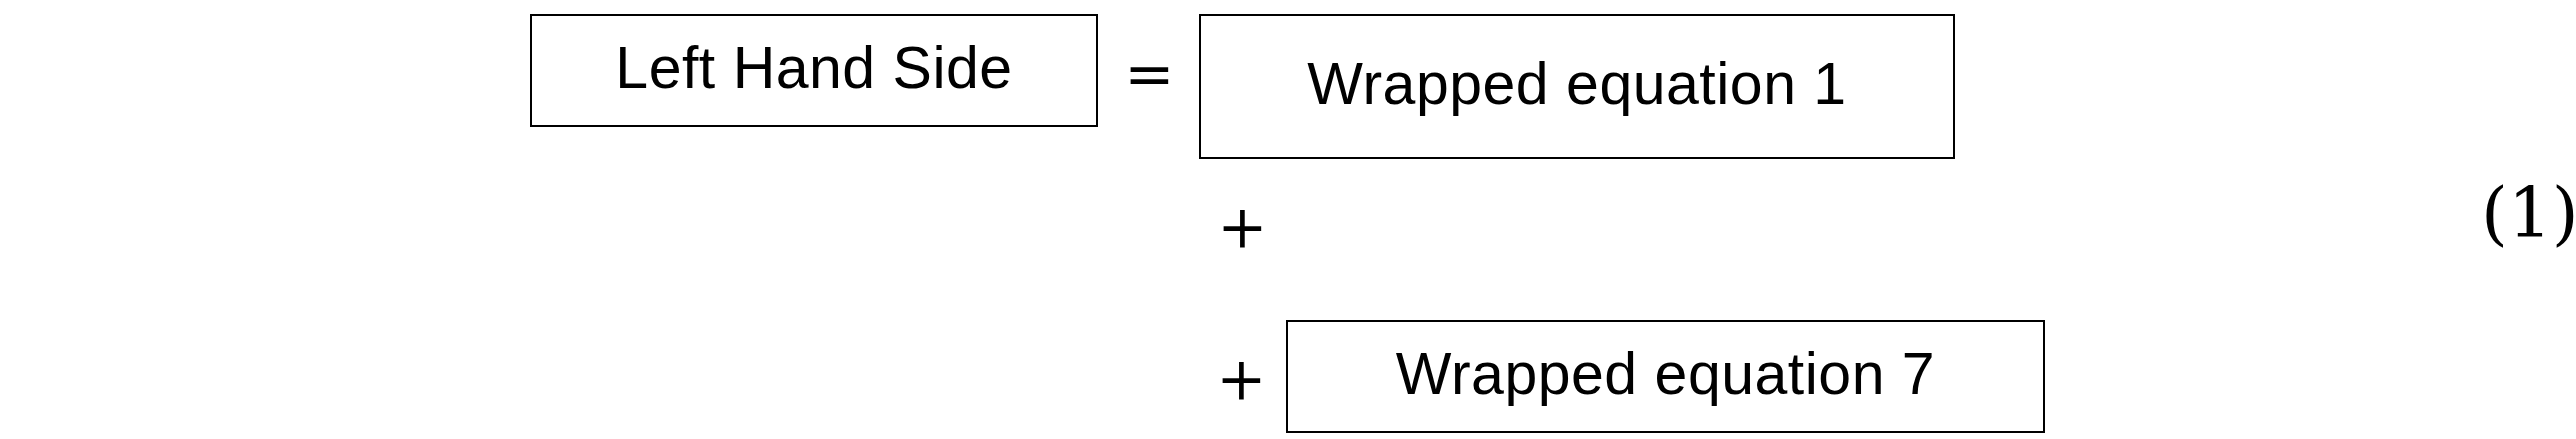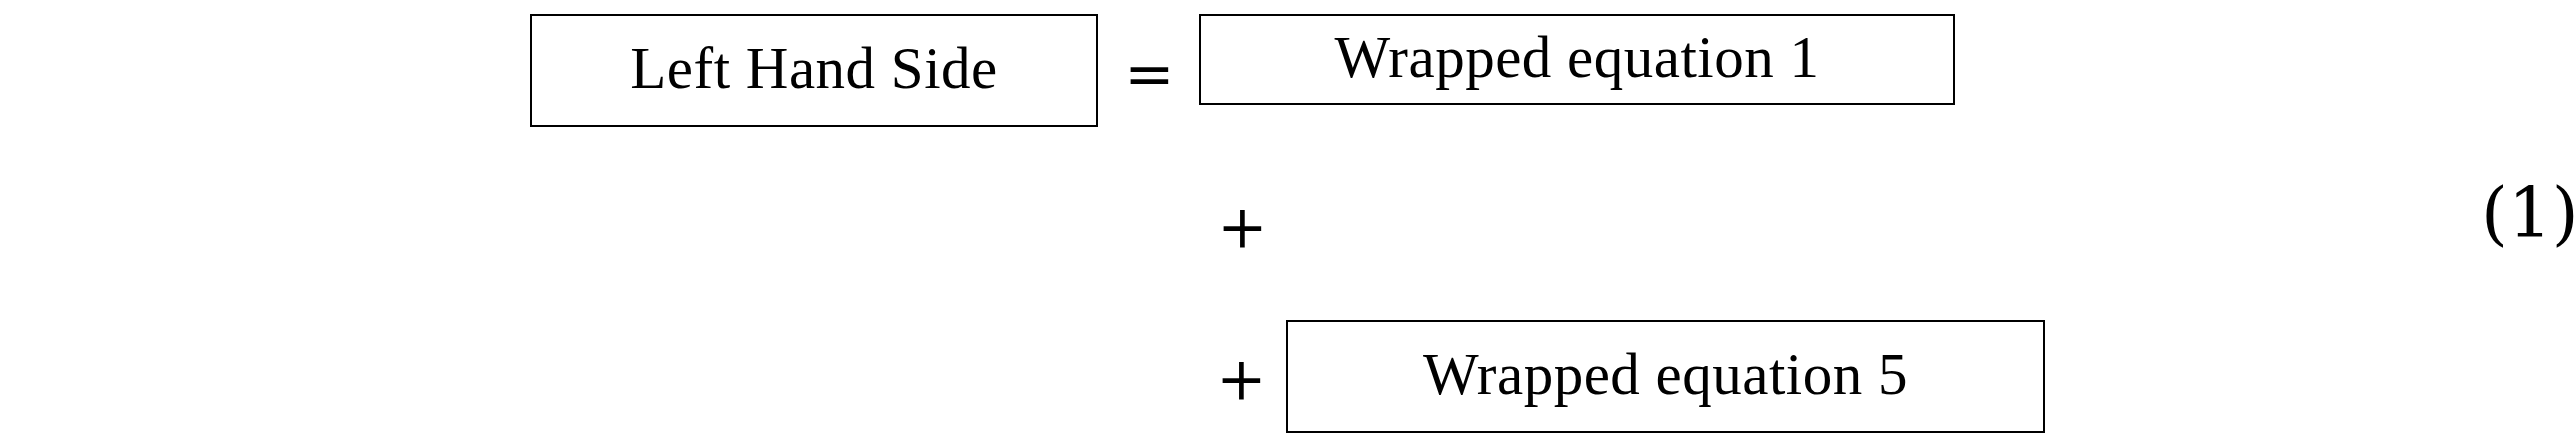--- a/index.html
+++ b/index.html
@@ -25,21 +25,21 @@
     position: absolute;
     box-sizing: border-box;
     border: 2.9px solid #000000;
     background: #ffffff;
     display: flex;
     align-items: center;
     justify-content: center;
     white-space: nowrap;
   }
   .eqbox .eqtext {
-    font-family: Liberation Serif, serif;
+    font-family: Liberation Sans, sans-serif;
     font-size: 59px;
     line-height: 1;
     letter-spacing: 0.5px;
     color: #000000;
     display: block;
     transform: translateY(-1.9px);
   }
 
   
   .op {
@@ -57,21 +57,21 @@
     position: absolute;
     font-family: "DejaVu Serif", "Liberation Serif", serif;
     font-size: 69px;
     line-height: 1;
     color: #000000;
     white-space: nowrap;
   }
 
   
   #box-lhs       { left: 530px;  top: 13.5px;  width: 568px; height: 113px; }
-  #box-eq1       { left: 1199px; top: 13.5px;  width: 756px; height: 91px; }
+  #box-eq1       { left: 1199px; top: 13.5px;  width: 756px; height: 145px; }
   #box-eq2       { left: 1286px; top: 168px; width: 759px; height: 113px; }
   #box-eq3       { left: 1286px; top: 320px; width: 759px; height: 113px; }
 
   #op-equals     { left: 1111px; top: 43px;  width: 77px; }
   #op-plus-1     { left: 1204px; top: 196px; width: 77px; }
   #op-plus-2     { left: 1203px; top: 348px; width: 77px; }
 
   #equation-tag  { left: 2481px; top: 179px; }
 </style>
 </head>
@@ -88,19 +88,19 @@
   <div class="eqbox" id="box-eq1">
     <span class="eqtext">Wrapped equation 1</span>
   </div>
 
   <div class="op" id="op-plus-1">+</div>
 
 
   <div class="op" id="op-plus-2">+</div>
 
   <div class="eqbox" id="box-eq3">
-    <span class="eqtext">Wrapped equation 5</span>
+    <span class="eqtext">Wrapped equation 7</span>
   </div>
 
   <div id="equation-tag">(1)</div>
 
 </div>
 
 
 </body></html>

